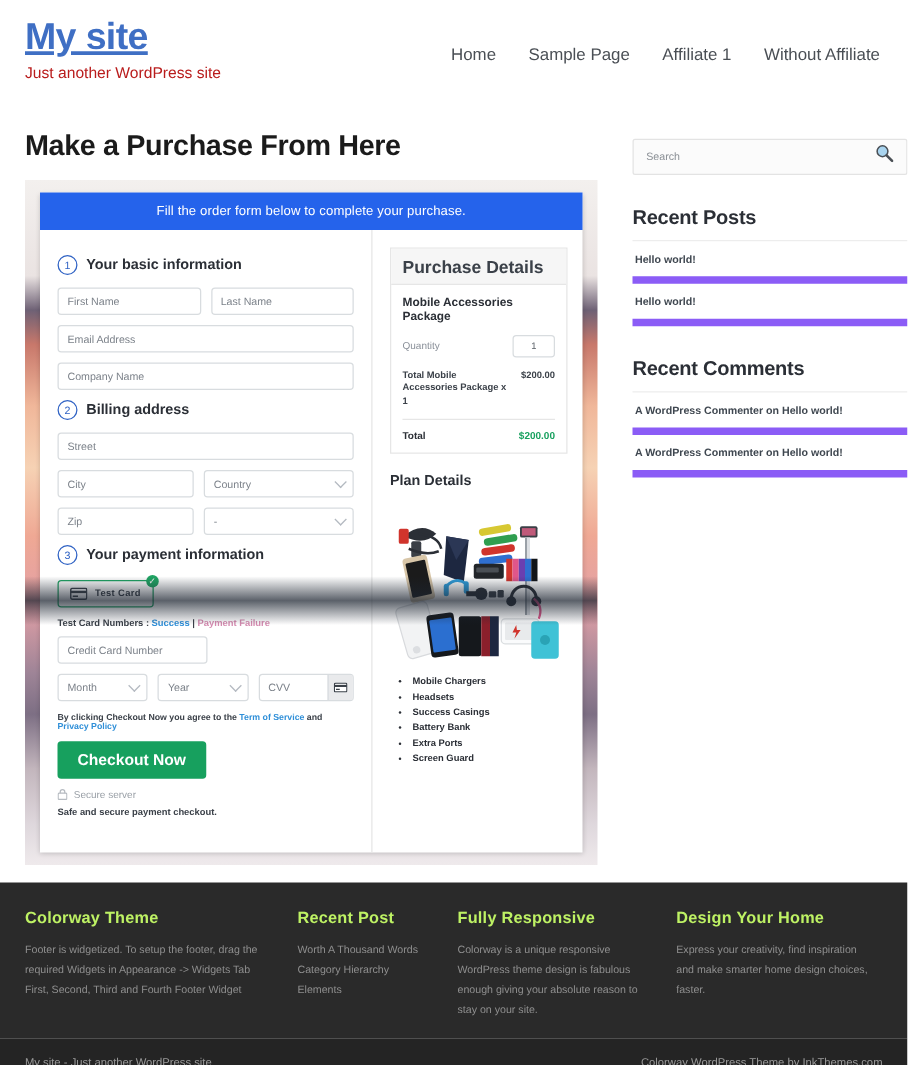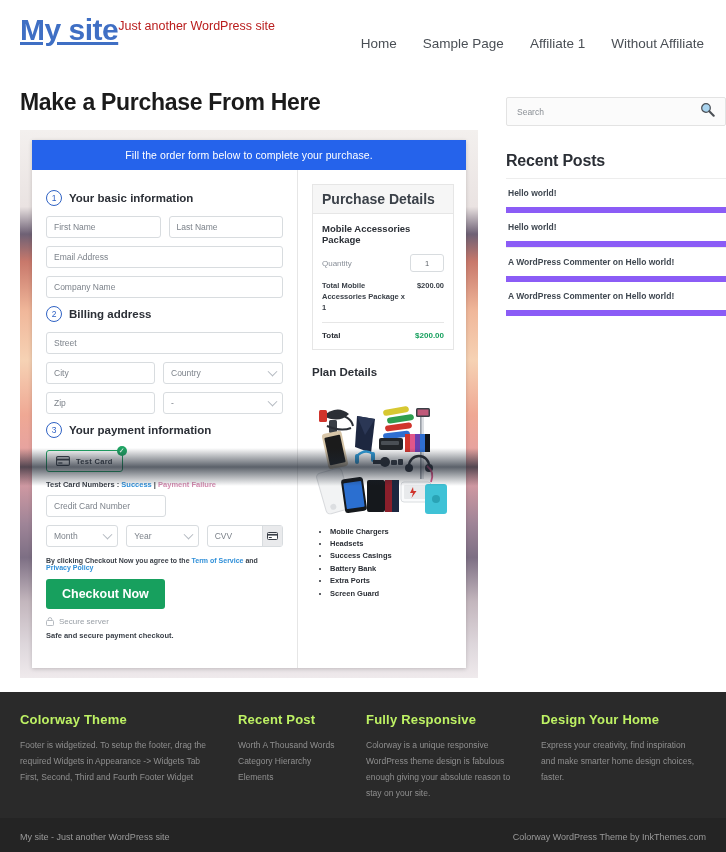--- a/index.html
+++ b/index.html
@@ -7,21 +7,21 @@
     width:726px;height:852px;overflow:hidden;
     background:#ffffff;
     font-family:"Liberation Sans", sans-serif;
     color:#32373c;
     -webkit-font-smoothing:antialiased;
   }
   .page{width:726px;height:852px;position:relative;display:flex;flex-direction:column;}
 
   
   .site-header{padding:14px 20px 0 20px;display:flex;align-items:flex-start;justify-content:space-between;}
-  .brand{display:flex;}
+  .brand{display:flex;flex-direction:column;}
   .site-title{font-size:30px;font-weight:bold;color:#3f6fc4;line-height:1.05;letter-spacing:-0.5px;margin:0;}
   .site-desc{font-size:12.5px;color:#b91c1c;margin-top:5px;}
   .main-nav{display:flex;align-items:center;gap:26px;margin-top:22px;padding-right:2px;}
   .nav-link{font-size:13.5px;color:#4a4f55;text-decoration:none;white-space:nowrap;}
   .header-rule{height:1px;background:#e8e8e8;margin:18px 20px 0 20px;}
 
   
   .content{display:flex;padding:20px 20px 0 20px;gap:26px;flex:1;align-items:flex-start;}
   .col-main{width:460px;flex:0 0 460px;}
   .col-side{width:220px;flex:0 0 220px;padding-top:8px;}
@@ -383,20 +383,21 @@
           </svg>
         </span>
       </div>
 
       <h3 class="side-h">Recent Posts</h3>
       <ul class="side-list">
         <li>Hello world!</li>
         <li>Hello world!</li>
       </ul>
 
+      <h3 class="side-h">Recent Comments</h3>
       <ul class="side-list">
         <li>A WordPress Commenter on Hello world!</li>
         <li>A WordPress Commenter on Hello world!</li>
       </ul>
     </div>
   </div>
 
   <div class="footer">
     <div class="fcol w1">
       <h4>Colorway Theme</h4>

